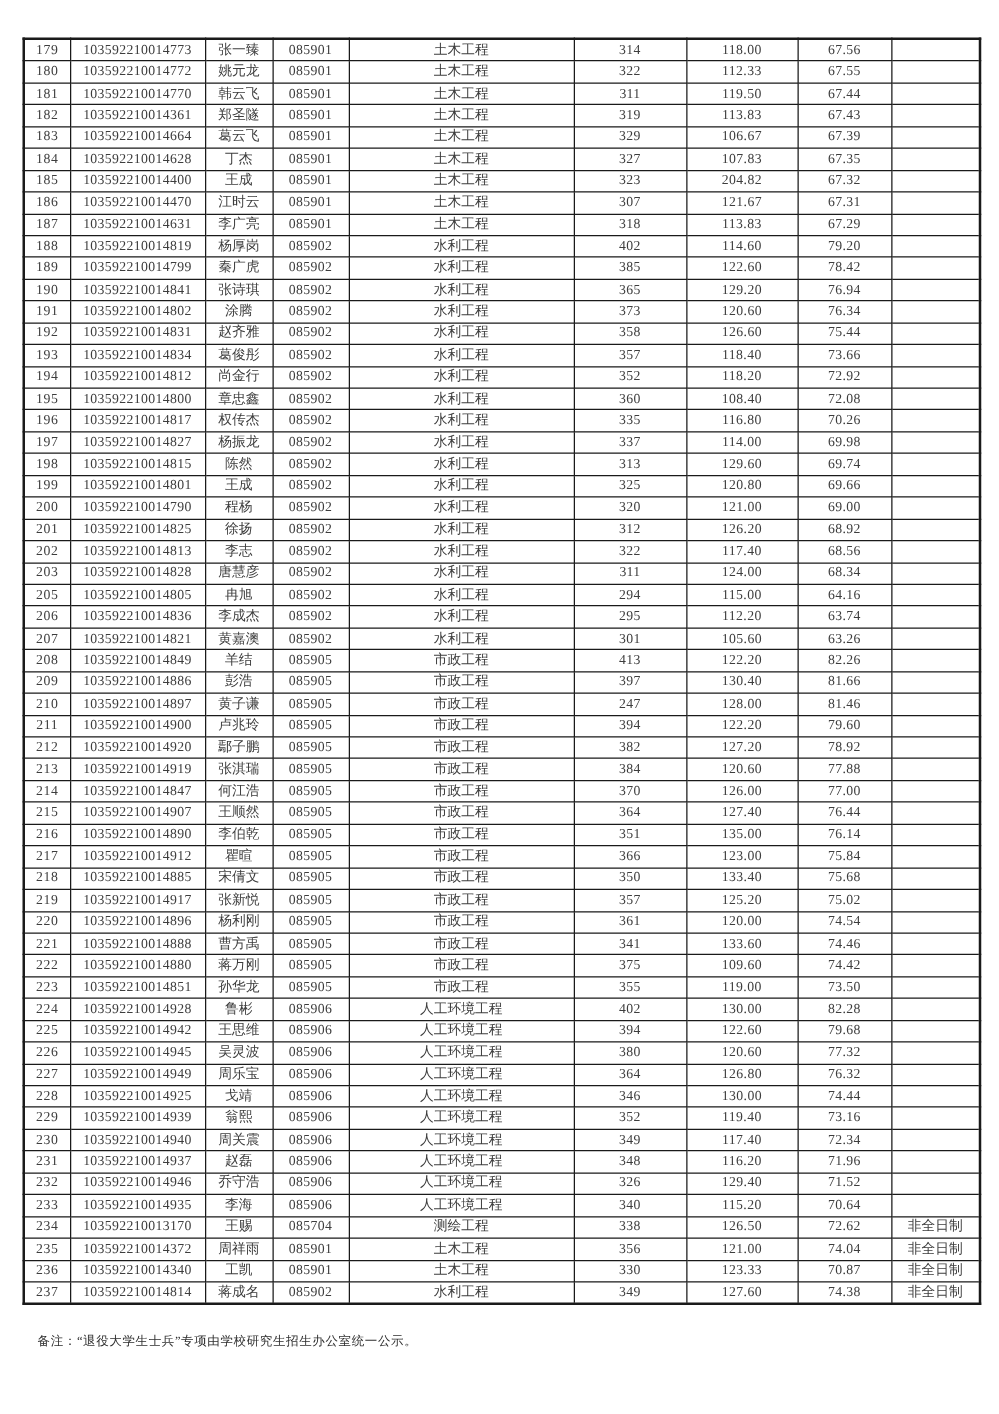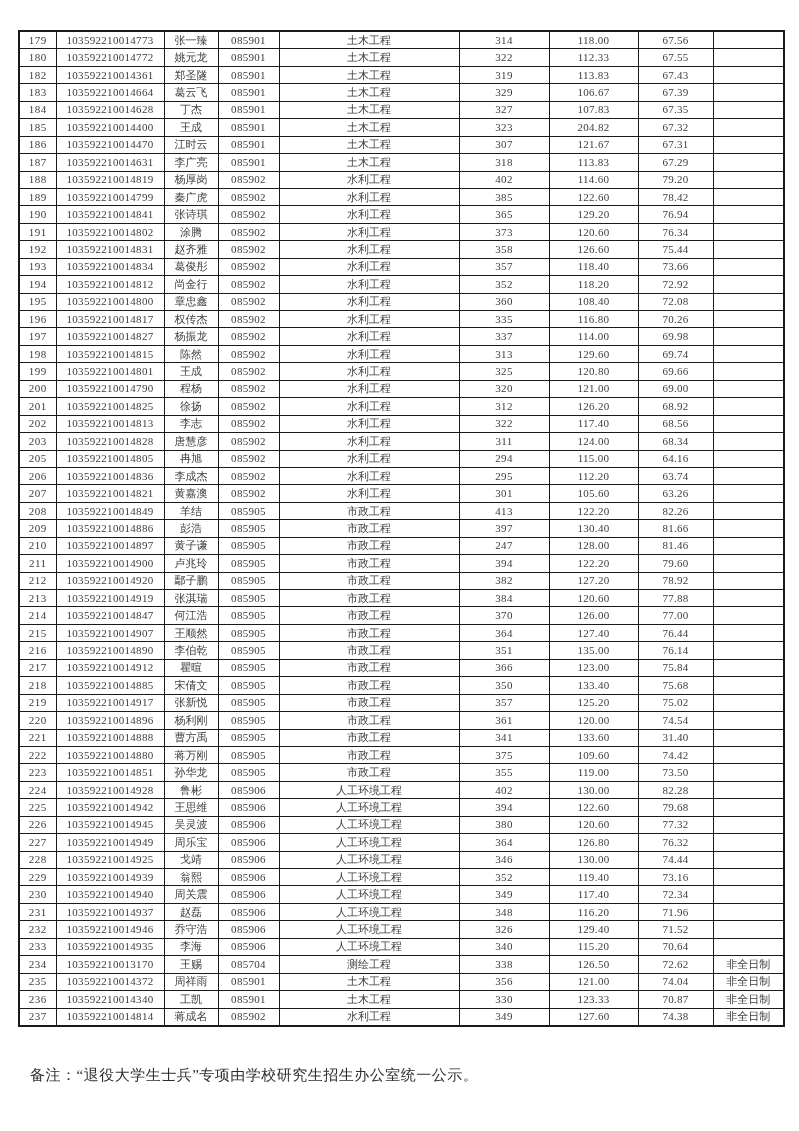--- a/index.html
+++ b/index.html
@@ -40,21 +40,21 @@
   }
   td.col-no  { letter-spacing: 0.5px; }
   td.col-id  { letter-spacing: 0.3px; color: #474747; }
   td.col-code{ letter-spacing: 0.3px; }
   td.col-s1, td.col-s2, td.col-s3 { color: #474747; letter-spacing: 0.3px; }
   td.col-name, td.col-major, td.col-note { color: #2e2e2e; }
   .footer-note {
     position: absolute;
     left: 30px;
     top: 1066px;
-    font-size: 15px;
+    font-size: 10px;
     color: #2e2e2e;
     letter-spacing: 0.5px;
   }
 </style>
 </head>
 <body>
 
 <div class="page">
 
   <table class="results">
@@ -86,20 +86,31 @@
           <td class="col-id">103592210014772</td>
           <td class="col-name">姚元龙</td>
           <td class="col-code">085901</td>
           <td class="col-major">土木工程</td>
           <td class="col-s1">322</td>
           <td class="col-s2">112.33</td>
           <td class="col-s3">67.55</td>
           <td class="col-note"></td>
         </tr>
         <tr>
+          <td class="col-no">181</td>
+          <td class="col-id">103592210014770</td>
+          <td class="col-name">韩云飞</td>
+          <td class="col-code">085901</td>
+          <td class="col-major">土木工程</td>
+          <td class="col-s1">311</td>
+          <td class="col-s2">119.50</td>
+          <td class="col-s3">67.44</td>
+          <td class="col-note"></td>
+        </tr>
+        <tr>
           <td class="col-no">182</td>
           <td class="col-id">103592210014361</td>
           <td class="col-name">郑圣隧</td>
           <td class="col-code">085901</td>
           <td class="col-major">土木工程</td>
           <td class="col-s1">319</td>
           <td class="col-s2">113.83</td>
           <td class="col-s3">67.43</td>
           <td class="col-note"></td>
         </tr>
@@ -511,21 +522,21 @@
           <td class="col-note"></td>
         </tr>
         <tr>
           <td class="col-no">221</td>
           <td class="col-id">103592210014888</td>
           <td class="col-name">曹方禹</td>
           <td class="col-code">085905</td>
           <td class="col-major">市政工程</td>
           <td class="col-s1">341</td>
           <td class="col-s2">133.60</td>
-          <td class="col-s3">31.40</td>
+          <td class="col-s3">74.46</td>
           <td class="col-note"></td>
         </tr>
         <tr>
           <td class="col-no">222</td>
           <td class="col-id">103592210014880</td>
           <td class="col-name">蒋万刚</td>
           <td class="col-code">085905</td>
           <td class="col-major">市政工程</td>
           <td class="col-s1">375</td>
           <td class="col-s2">109.60</td>

